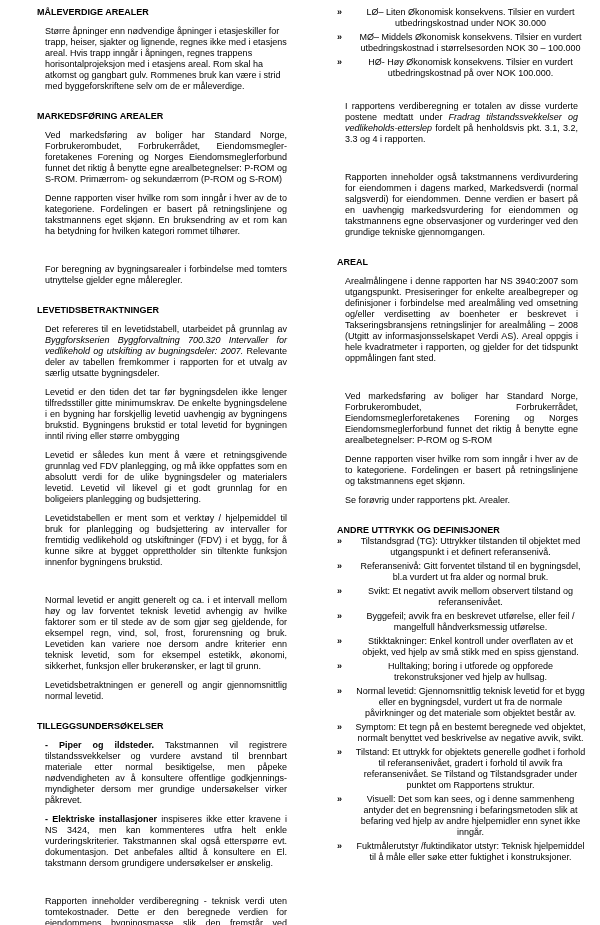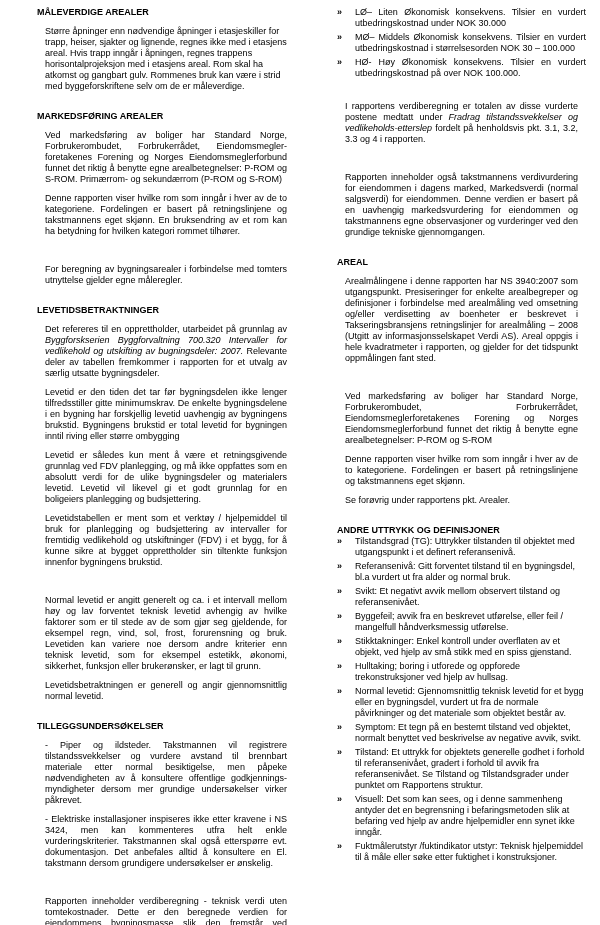--- a/index.html
+++ b/index.html
@@ -15,43 +15,43 @@
     overflow: hidden;
   }
   .col { position: absolute; top: 7px; }
   .col-left  { left: 37px;  width: 258px; }
   .col-right { left: 337px; width: 249px; }
   .heading { font-weight: bold; }
   .para { margin: 8px; text-align: justify; }
   .para.left { text-align: left; }
   .spacer { height: 11px; }
   .it { font-style: italic; }
-  .bd { font-weight: normal; }
+  .bd { font-weight: bold; }
   .bullet-list { }
   .bullet-item { display: flex; text-align: justify; margin-bottom: 3px; }
   .bullet-list.left .bullet-item { text-align: left; }
   .marker { flex: 0 0 18px; width: 18px; font-weight: bold; }
-  .btext { flex: 1; }
+  .btext { flex: 1; text-align: center; }
 </style>
 </head>
 <body>
 
 <div class="page">
   <div class="col col-left">
       <div class="heading">MÅLEVERDIGE AREALER</div>
       <p class="para left"><span>Større åpninger enn nødvendige åpninger i etasjeskiller for trapp, heiser, sjakter og lignende, regnes ikke med i etasjens areal. Hvis trapp inngår i åpningen, regnes trappens horisontalprojeksjon med i etasjens areal. Rom skal ha atkomst og gangbart gulv. Rommenes bruk kan være i strid med byggeforskriftene selv om de er måleverdige.</span></p>
       <div class="spacer"></div>
       <div class="heading">MARKEDSFØRING AREALER</div>
       <p class="para"><span>Ved markedsføring av boliger har Standard Norge, Forbrukerombudet, Forbrukerrådet, Eiendomsmegler-foretakenes Forening og Norges Eiendomsmeglerforbund funnet det riktig å benytte egne arealbetegnelser: P-ROM og S-ROM. Primærrom- og sekundærrom (P-ROM og S-ROM)</span></p>
       <p class="para"><span>Denne rapporten viser hvilke rom som inngår i hver av de to kategoriene. Fordelingen er basert på retningslinjene og takstmannens eget skjønn. En bruksendring av et rom kan ha betydning for hvilken kategori rommet tilhører.</span></p>
       <div class="spacer"></div>
       <p class="para"><span>For beregning av bygningsarealer i forbindelse med tomters utnyttelse gjelder egne måleregler.</span></p>
       <div class="spacer"></div>
       <div class="heading">LEVETIDSBETRAKTNINGER</div>
-      <p class="para"><span>Det refereres til en opprettholder, utarbeidet på grunnlag av </span><span class="it">Byggforskserien Byggforvaltning 700.320 Intervaller for vedlikehold og utskifting av bugningsdeler: 2007.</span><span> Relevante deler av tabellen fremkommer i rapporten for et utvalg av særlig utsatte bygningsdeler.</span></p>
+      <p class="para"><span>Det refereres til en levetidstabell, utarbeidet på grunnlag av </span><span class="it">Byggforskserien Byggforvaltning 700.320 Intervaller for vedlikehold og utskifting av bugningsdeler: 2007.</span><span> Relevante deler av tabellen fremkommer i rapporten for et utvalg av særlig utsatte bygningsdeler.</span></p>
       <p class="para"><span>Levetid er den tiden det tar før bygningsdelen ikke lenger tilfredsstiller gitte minimumskrav. De enkelte bygningsdelene i en bygning har forskjellig levetid uavhengig av bygningens brukstid. Bygningens brukstid er total levetid for bygningen inntil riving eller større ombygging</span></p>
       <p class="para"><span>Levetid er således kun ment å være et retningsgivende grunnlag ved FDV planlegging, og må ikke oppfattes som en absolutt verdi for de ulike bygningsdeler og materialers levetid. Levetid vil likevel gi et godt grunnlag for en boligeiers planlegging og budsjettering.</span></p>
       <p class="para"><span>Levetidstabellen er ment som et verktøy / hjelpemiddel til bruk for planlegging og budsjettering av intervaller for fremtidig vedlikehold og utskiftninger (FDV) i et bygg, for å kunne sikre at bygget opprettholder sin tiltenkte funksjon innenfor bygningens brukstid.</span></p>
       <div class="spacer"></div>
       <p class="para"><span>Normal levetid er angitt generelt og ca. i et intervall mellom høy og lav forventet teknisk levetid avhengig av hvilke faktorer som er til stede av de som gjør seg gjeldende, for eksempel regn, vind, sol, frost, forurensning og bruk. Levetiden kan variere noe dersom andre kriterier enn teknisk levetid, som for eksempel estetikk, økonomi, sikkerhet, funksjon eller brukerønsker, er lagt til grunn.</span></p>
       <p class="para"><span>Levetidsbetraktningen er generell og angir gjennomsnittlig normal levetid.</span></p>
       <div class="spacer"></div>
       <div class="heading">TILLEGGSUNDERSØKELSER</div>
       <p class="para"><span class="bd">- Piper og ildsteder.</span><span> Takstmannen vil registrere tilstandssvekkelser og vurdere avstand til brennbart materiale etter normal besiktigelse, men påpeke nødvendigheten av å konsultere offentlige godkjennings-myndigheter dersom mer grundige undersøkelser virker påkrevet.</span></p>
       <p class="para"><span class="bd">- Elektriske installasjoner</span><span> inspiseres ikke etter kravene i NS 3424, men kan kommenteres utfra helt enkle vurderingskriterier. Takstmannen skal også etterspørre evt. dokumentasjon. Det anbefales alltid å konsultere en El. takstmann dersom grundigere undersøkelser er ønskelig.</span></p>
@@ -111,21 +111,21 @@
         <div class="bullet-item">
           <span class="marker">»</span>
           <span class="btext"><span>Hulltaking; boring i utforede og oppforede trekonstruksjoner ved hjelp av hullsag.</span></span>
         </div>
         <div class="bullet-item">
           <span class="marker">»</span>
           <span class="btext"><span>Normal levetid: Gjennomsnittlig teknisk levetid for et bygg eller en bygningsdel, vurdert ut fra de normale påvirkninger og det materiale som objektet består av.</span></span>
         </div>
         <div class="bullet-item">
           <span class="marker">»</span>
-          <span class="btext"><span>Symptom: Et tegn på en bestemt tilstand ved objektet, normalt benyttet ved beskrivelse av negative avvik, svikt.</span></span>
+          <span class="btext"><span>Symptom: Et tegn på en bestemt beregnede ved objektet, normalt benyttet ved beskrivelse av negative avvik, svikt.</span></span>
         </div>
         <div class="bullet-item">
           <span class="marker">»</span>
           <span class="btext"><span>Tilstand: Et uttrykk for objektets generelle godhet i forhold til referansenivået, gradert i forhold til avvik fra referansenivået. Se Tilstand og Tilstandsgrader under punktet om Rapportens struktur.</span></span>
         </div>
         <div class="bullet-item">
           <span class="marker">»</span>
           <span class="btext"><span>Visuell: Det som kan sees, og i denne sammenheng antyder det en begrensning i befaringsmetoden slik at befaring ved hjelp av andre hjelpemidler enn synet ikke inngår.</span></span>
         </div>
         <div class="bullet-item">

